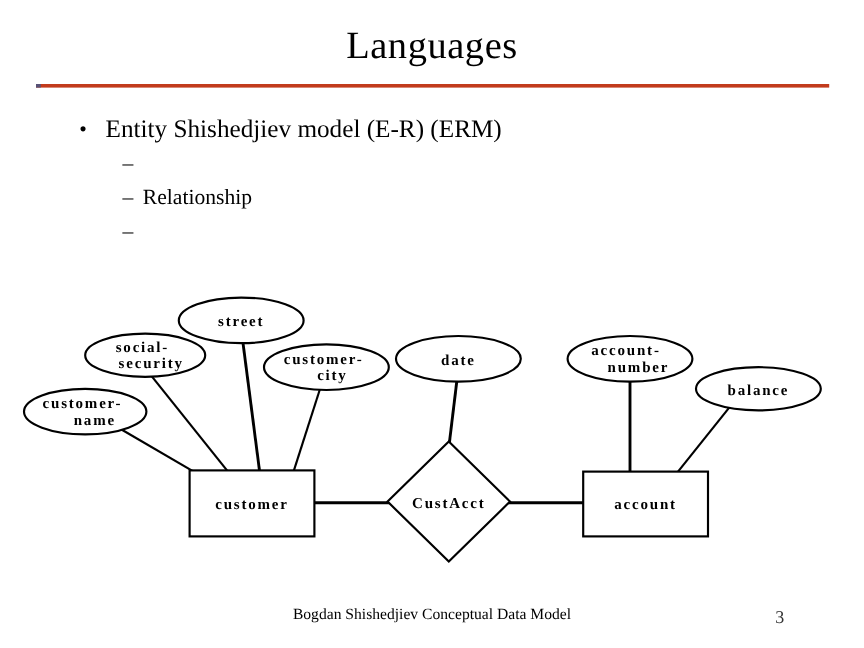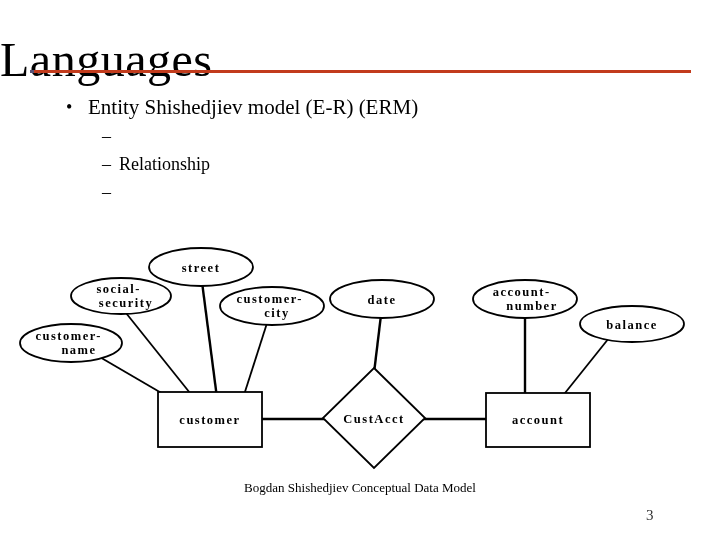--- a/index.html
+++ b/index.html
@@ -7,25 +7,26 @@
     position: relative;
     width: 720px;
     height: 540px;
     background: #ffffff;
     overflow: hidden;
     font-family: "Liberation Serif", serif;
     color: #000;
   }
   .title {
     position: absolute;
-    top: 34px;
+    top: 20px;
     left: 0;
     width: 100%;
     margin: 0;
-    font-size: 48px;
+    text-align: center;
+    font-size: 32px;
     font-weight: normal;
     line-height: 1.1;
     letter-spacing: 0.5px;
   }
   .accent-line {
     position: absolute;
     top: 70px;
     left: 30px;
     width: 661px;
     height: 3px;
@@ -77,21 +78,21 @@
   }
   .diagram text {
     font-family: "Liberation Serif", serif;
     font-size: 12.5px;
     font-weight: bold;
     letter-spacing: 1.5px;
     fill: #000;
   }
   .footer {
     position: absolute;
-    top: 480px;
+    top: 504px;
     left: 0;
     width: 100%;
     text-align: center;
     font-size: 13px;
   }
   .page-number {
     position: absolute;
     top: 507px;
     left: 646px;
     font-size: 15px;

